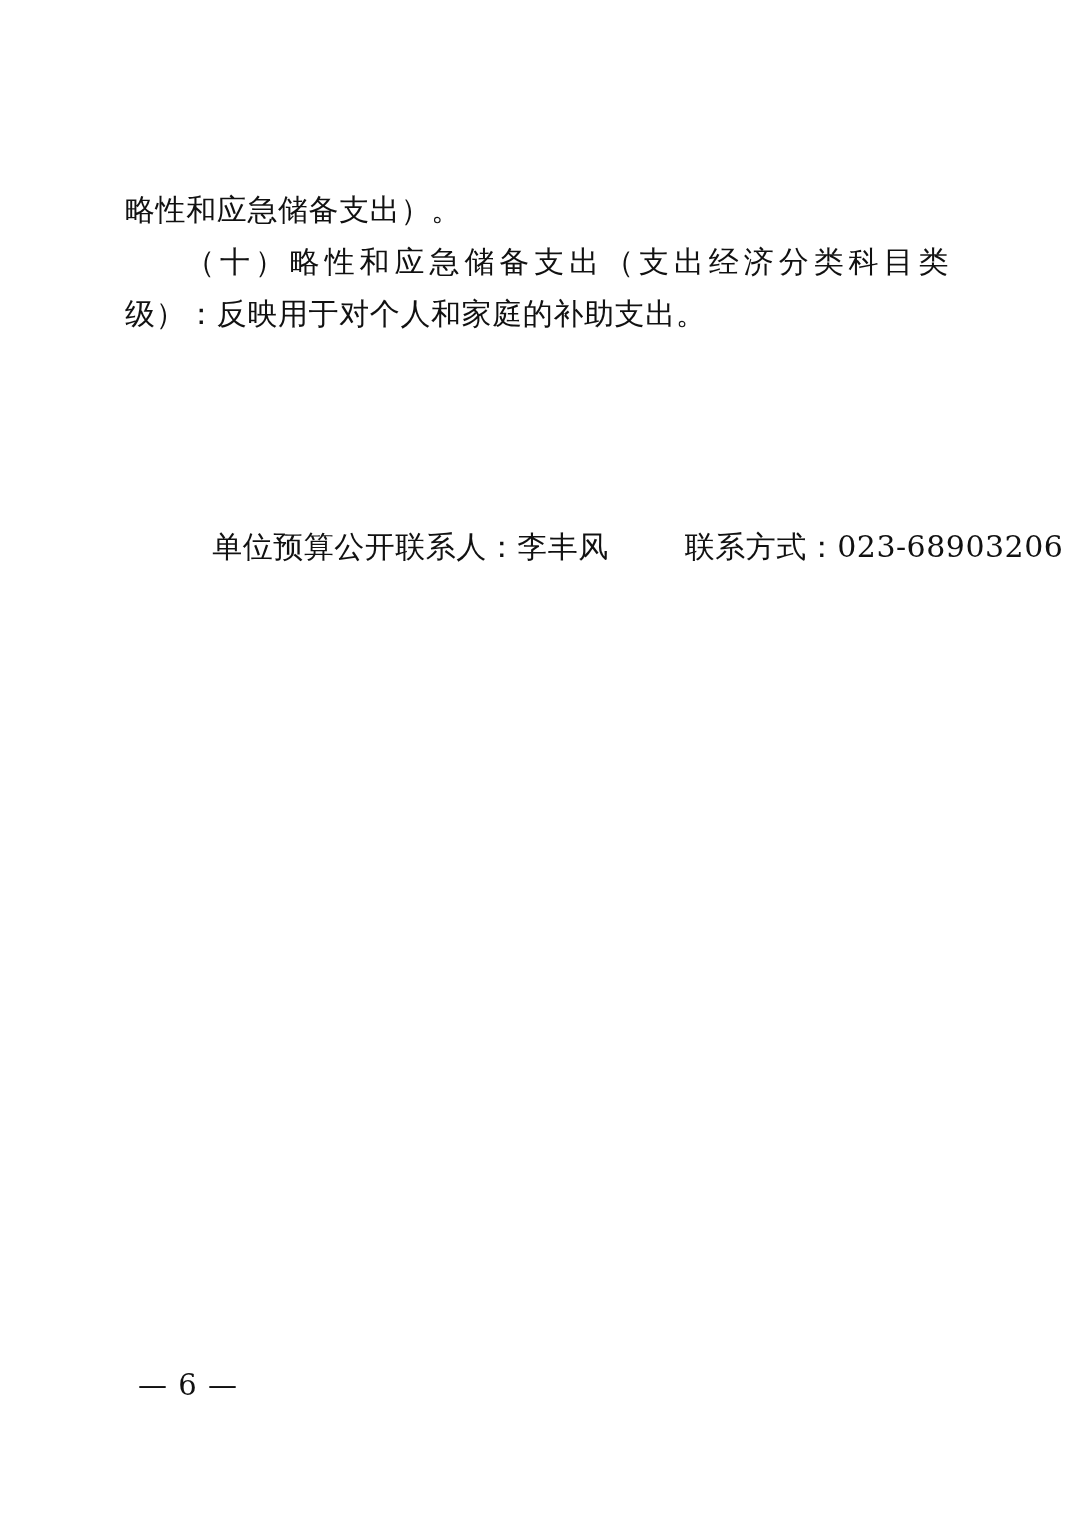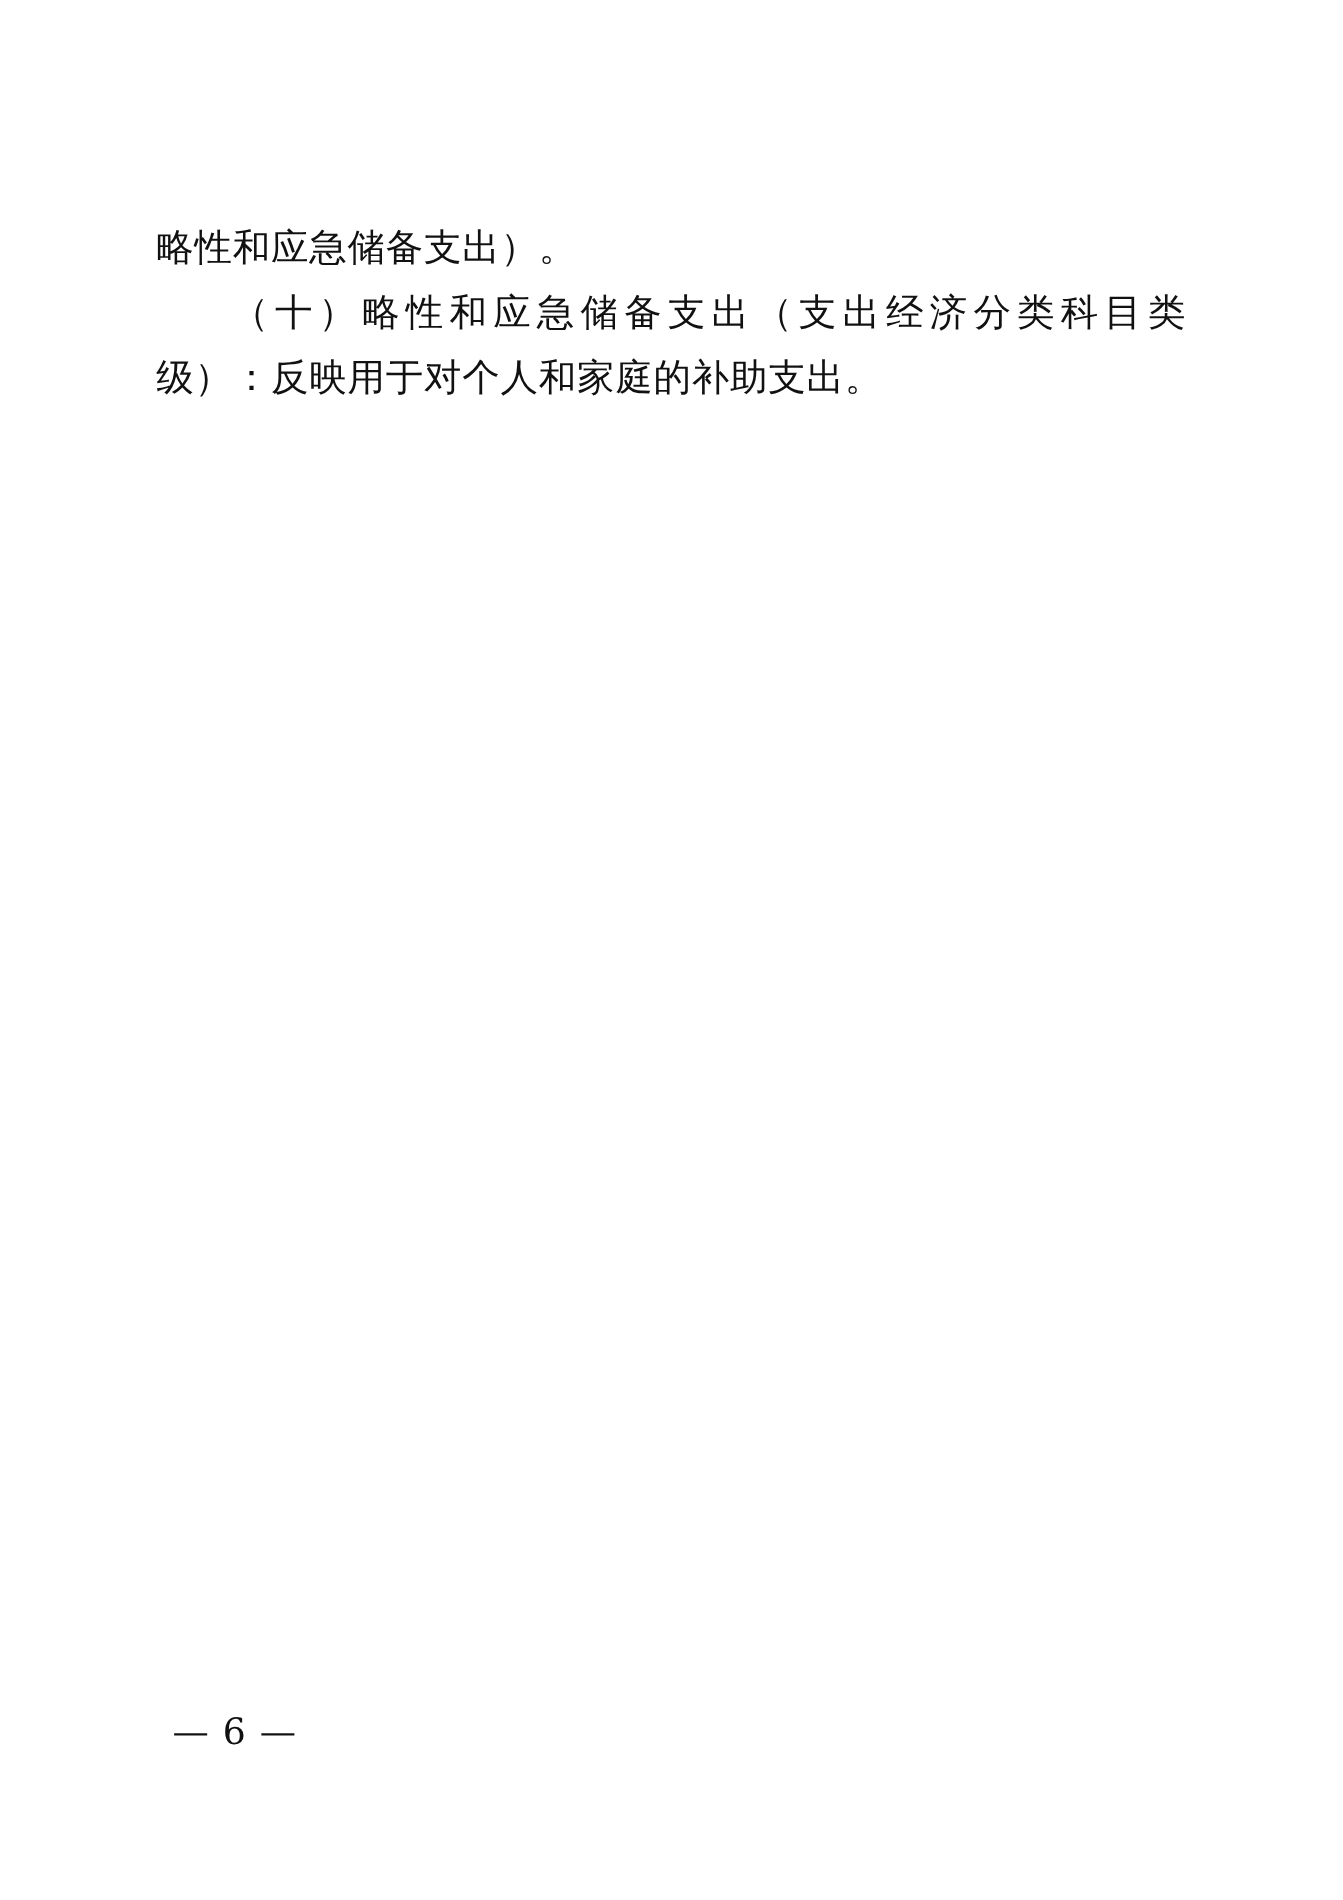--- a/index.html
+++ b/index.html
@@ -13,21 +13,21 @@
     height: 1520px;
     background: #ffffff;
     margin: 0 auto;
     overflow: hidden;
     font-family: "DejaVu Serif", "Liberation Serif", serif;
     color: #000000;
   }
   .content {
     position: absolute;
     left: 125px;
-    top: 173px;
+    top: 184px;
     width: 824px;
   }
   .para {
     font-size: 30px;
     line-height: 52px;
     letter-spacing: 0.6px;
     text-align: justify;
     color: #111111;
     margin: 0;
   }
@@ -64,18 +64,21 @@
 <div class="page">
 
   <div class="content">
 
     <p class="para">略性和应急储备支出）。</p>
 
     <p class="para para-indent">（十）略性和应急储备支出（支出经济分类科目类级）：反映用于对个人和家庭的补助支出。</p>
 
     <div class="spacer-1"></div>
 
+    <div class="contact-line">
+      <span>单位预算公开联系人：</span><span>李丰风</span><span class="gap-wide"></span><span>联系方式：</span><span>023-68903206</span>
+    </div>
 
   </div>
 
   <div class="footer">— 6 —</div>
 
 </div>
 
 </body></html>

